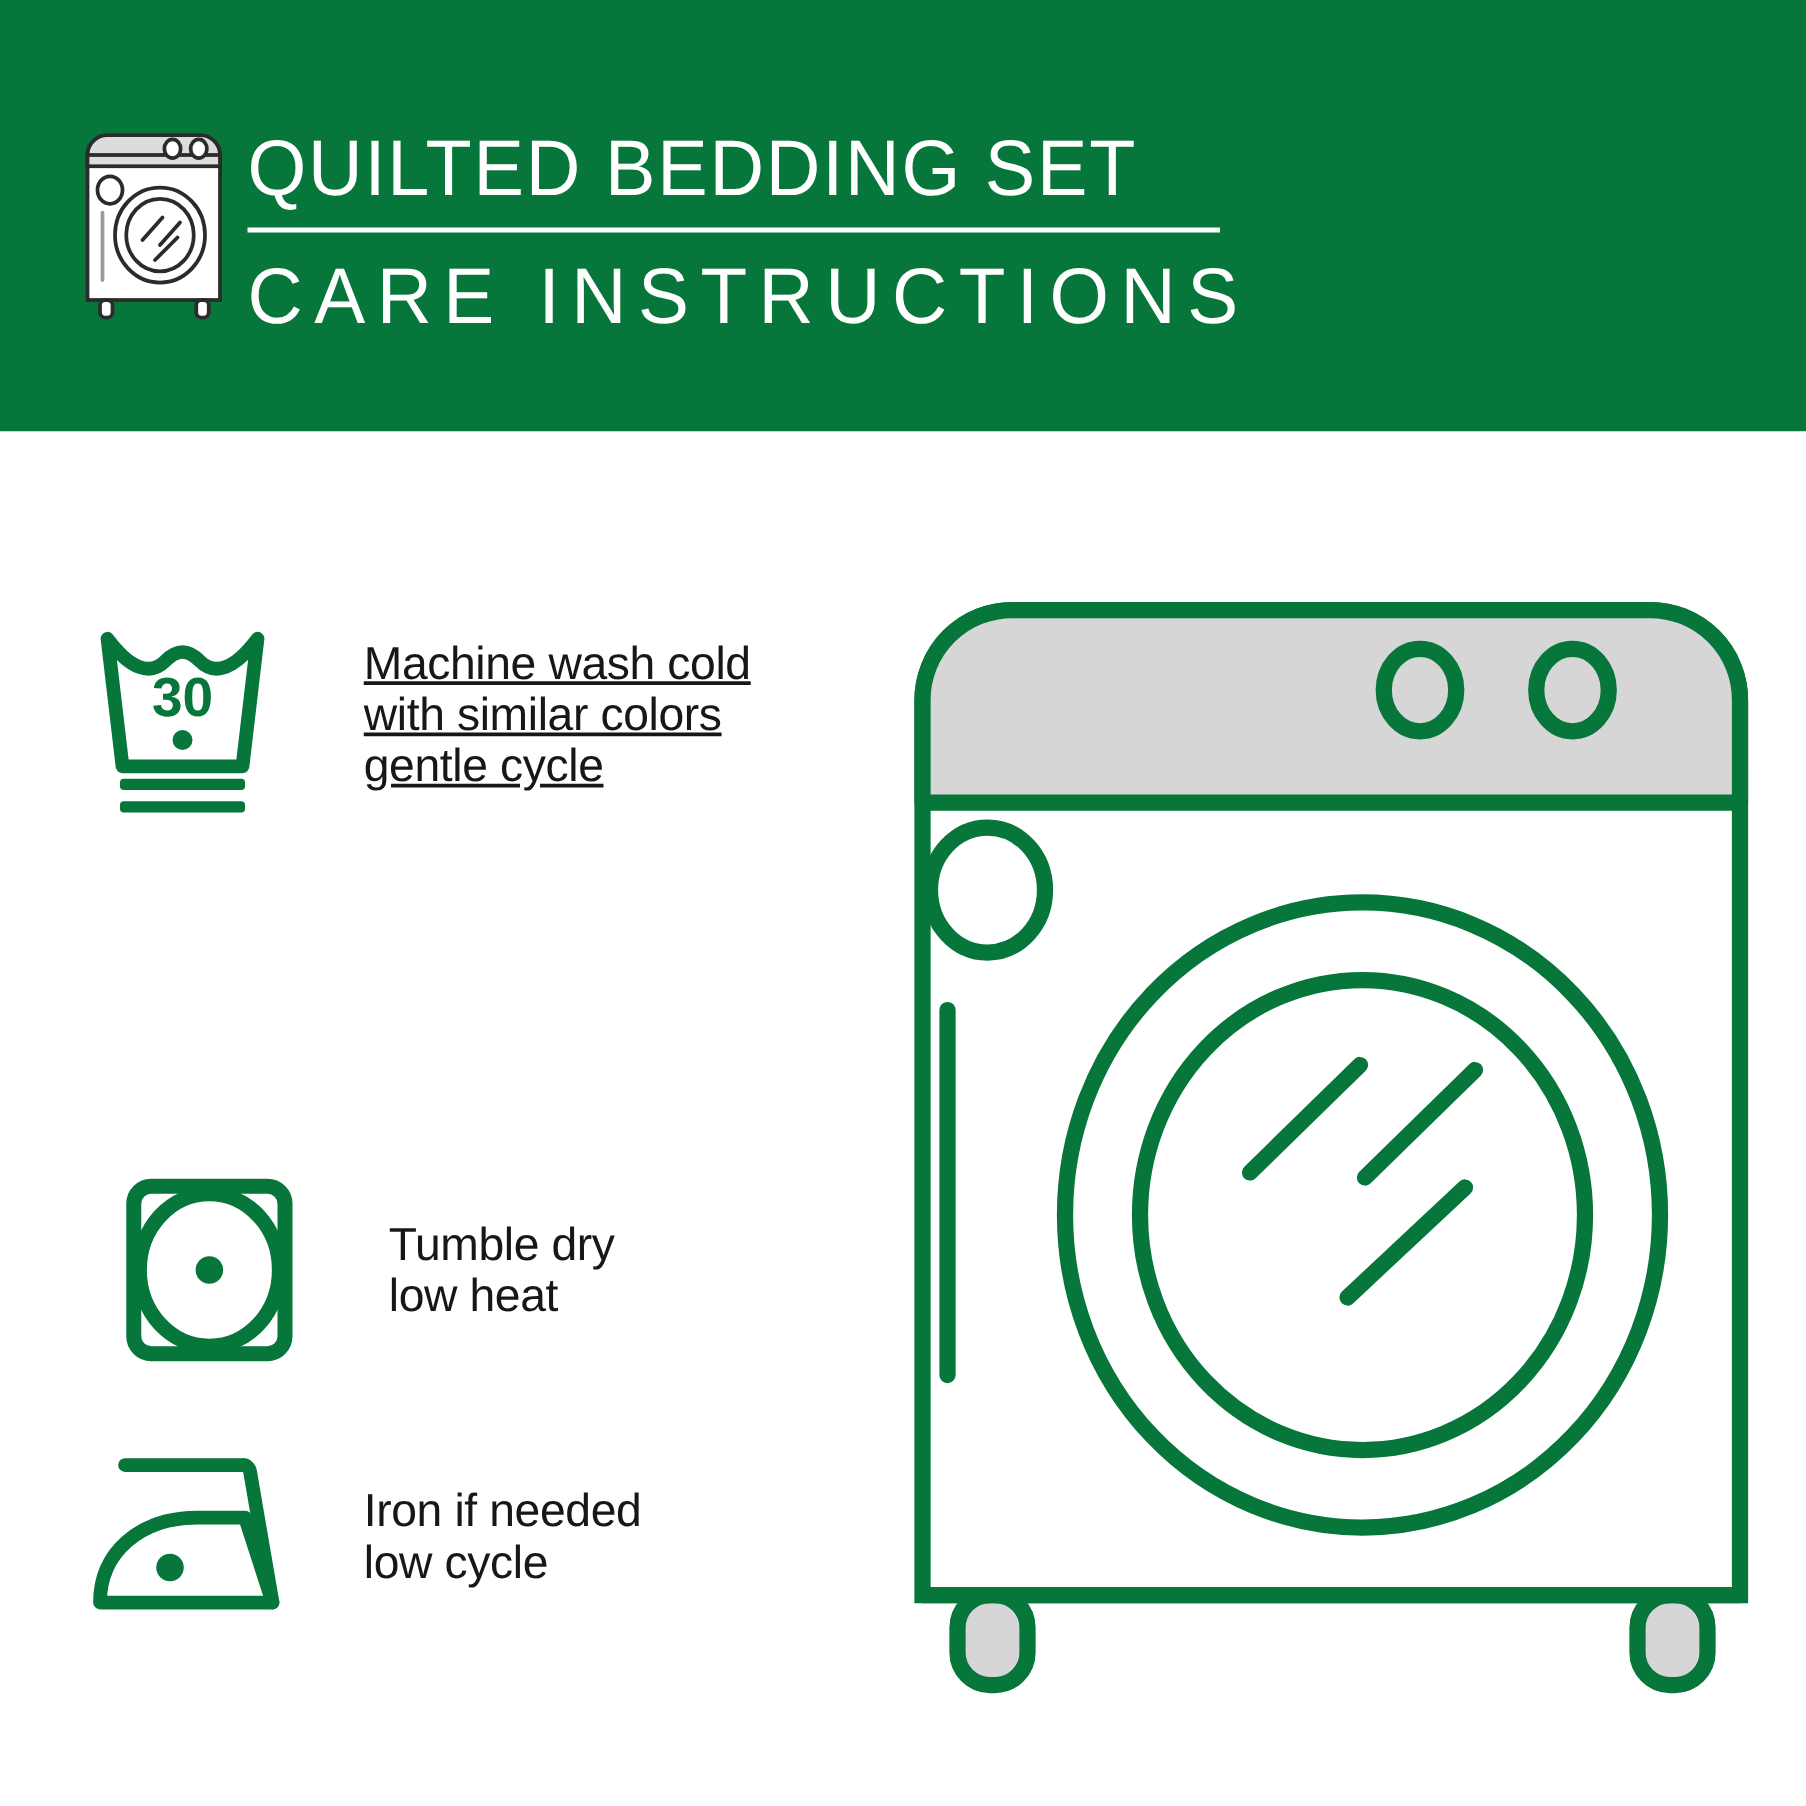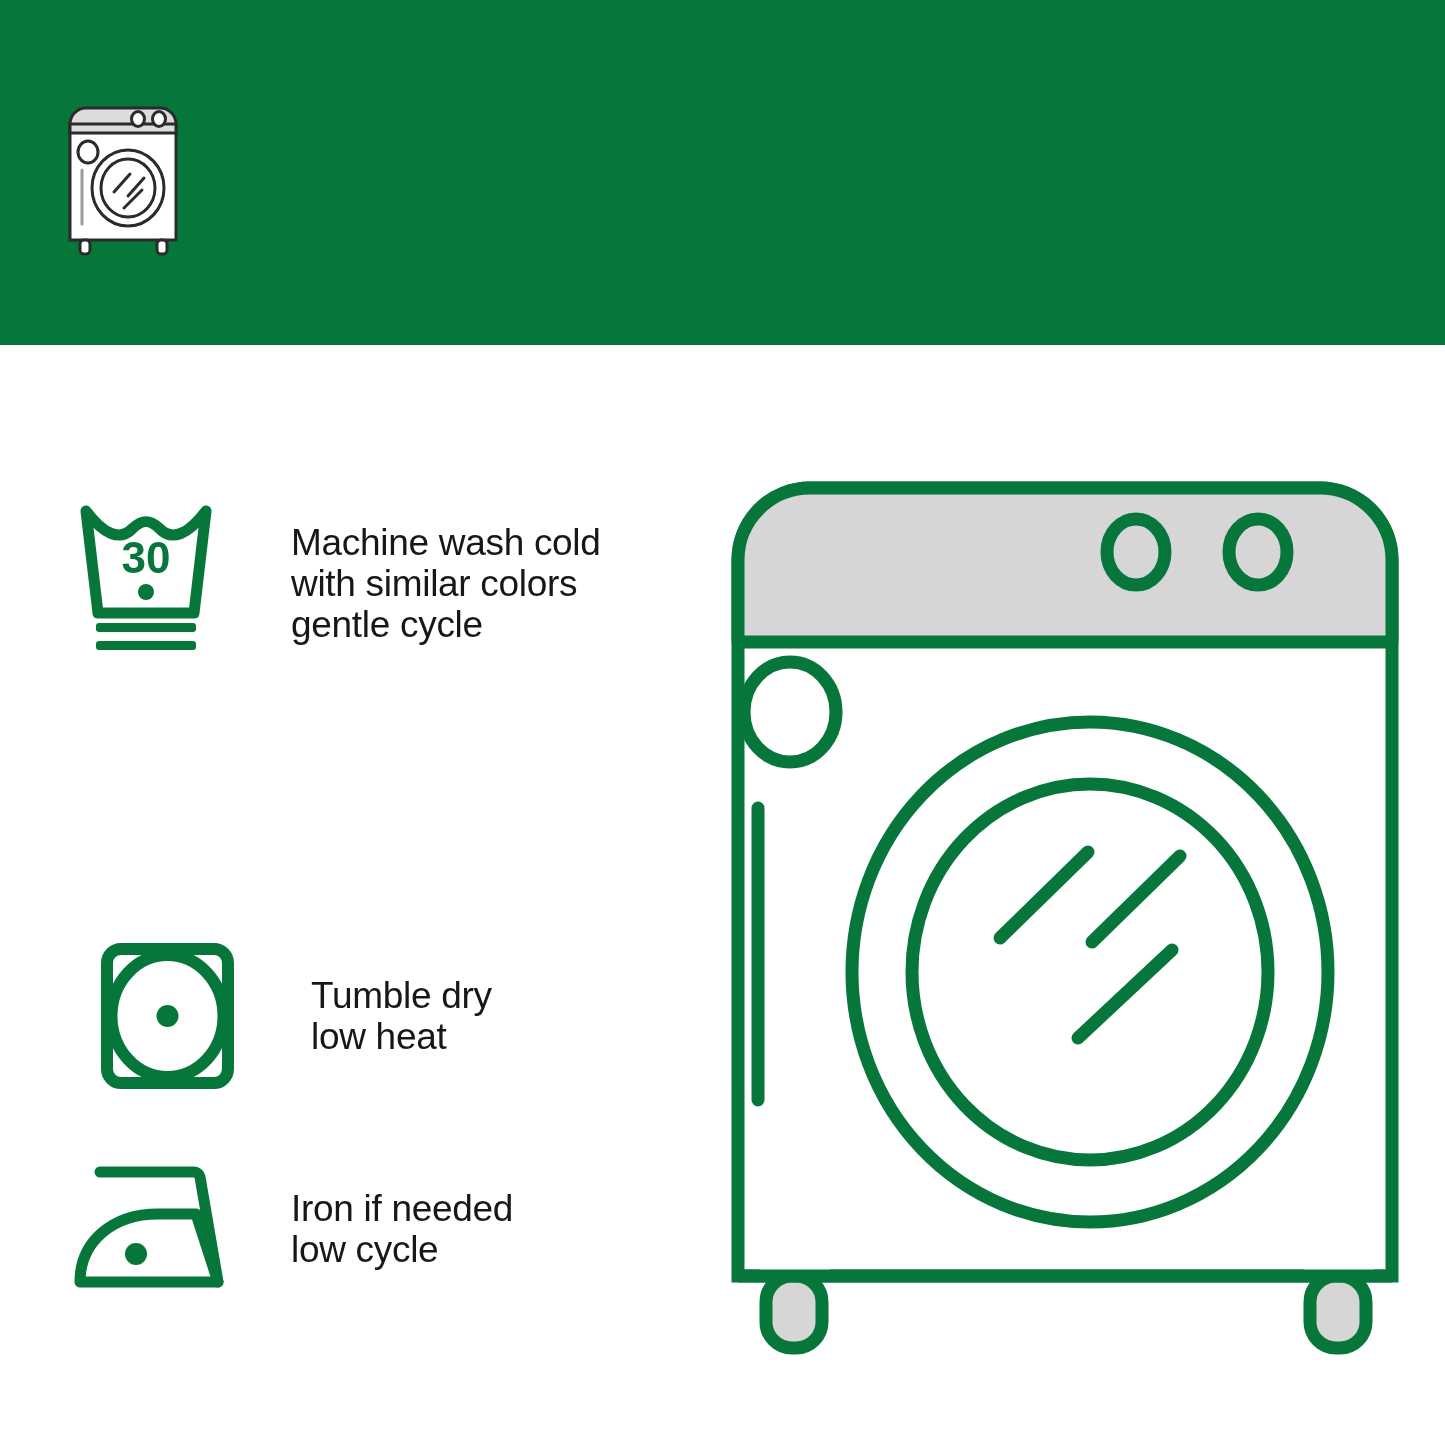--- a/index.html
+++ b/index.html
@@ -101,21 +101,21 @@
     letter-spacing: -0.3px;
     white-space: pre-line;
     font-family: "Liberation Sans", sans-serif;
   }
 
   #row-wash   { top: 150px; height: 180px; }
   #row-bleach { top: 365px; height: 180px; }
   #row-dry    { top: 592px; height: 180px; margin-left: 20px; }
   #row-iron   { top: 805px; height: 180px; }
 
-  #text-wash   { top: 27px; }
+  #text-wash   { top: 15px; text-decoration: underline; }
   #text-bleach { top: 38px; }
   #text-dry    { top: 38px; }
   #text-iron   { top: 38px; }
 
   
   #machine-illustration {
     position: absolute;
     left: 710px;
     top: 460px;
     width: 710px;
@@ -149,20 +149,25 @@
 
         <line x1="52" y1="92" x2="68" y2="74" stroke="#2b2b2b" stroke-width="3" stroke-linecap="round"></line>
         <line x1="66" y1="96" x2="82" y2="78" stroke="#2b2b2b" stroke-width="3" stroke-linecap="round"></line>
         <line x1="62" y1="108" x2="80" y2="90" stroke="#2b2b2b" stroke-width="3" stroke-linecap="round"></line>
 
         <rect x="18" y="140" width="10" height="14" rx="4" fill="#ffffff" stroke="#2b2b2b" stroke-width="3"></rect>
         <rect x="95" y="140" width="10" height="14" rx="4" fill="#ffffff" stroke="#2b2b2b" stroke-width="3"></rect>
       </svg>
     </div>
 
+    <div id="header-text-block">
+      <div id="header-title">QUILTED BEDDING SET</div>
+      <div id="header-divider"></div>
+      <div id="header-subtitle">CARE INSTRUCTIONS</div>
+    </div>
 
   </div>
 
   <div id="care-list">
 
     <div class="care-row" id="row-wash">
       <div class="care-icon">
         <svg viewBox="0 0 160 160" width="160" height="160" xmlns="http://www.w3.org/2000/svg">
 
           <path d="M14 16 C32 40 48 46 60 34 C70 24 78 24 88 34 C100 46 116 40 134 16

